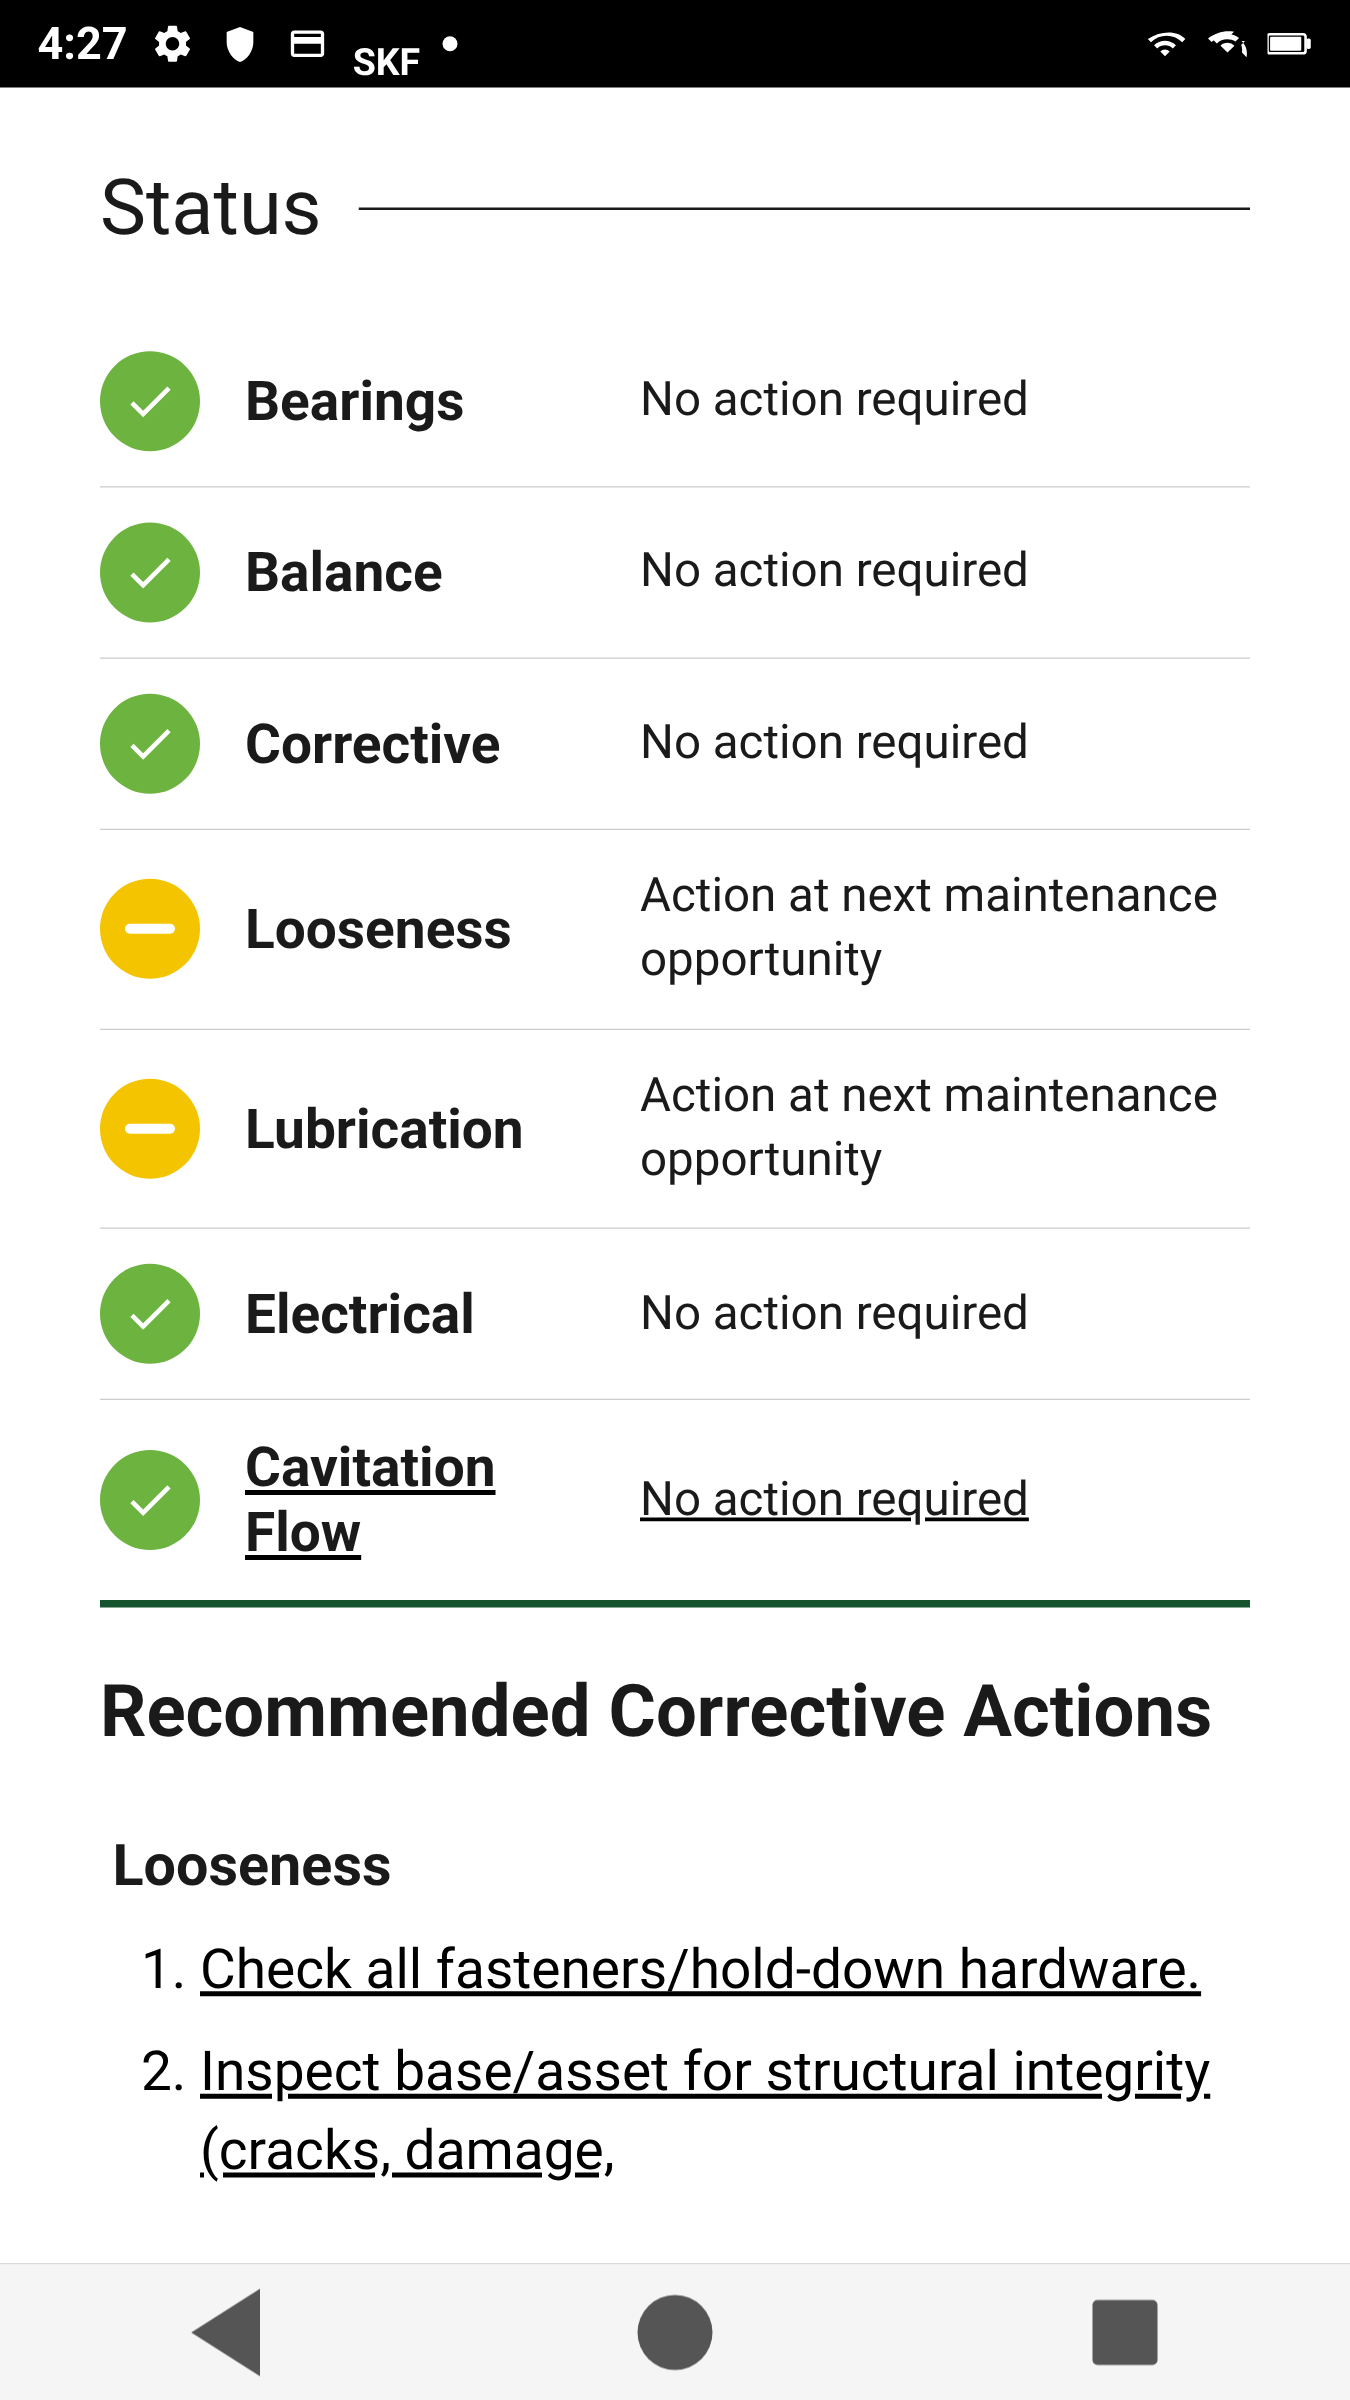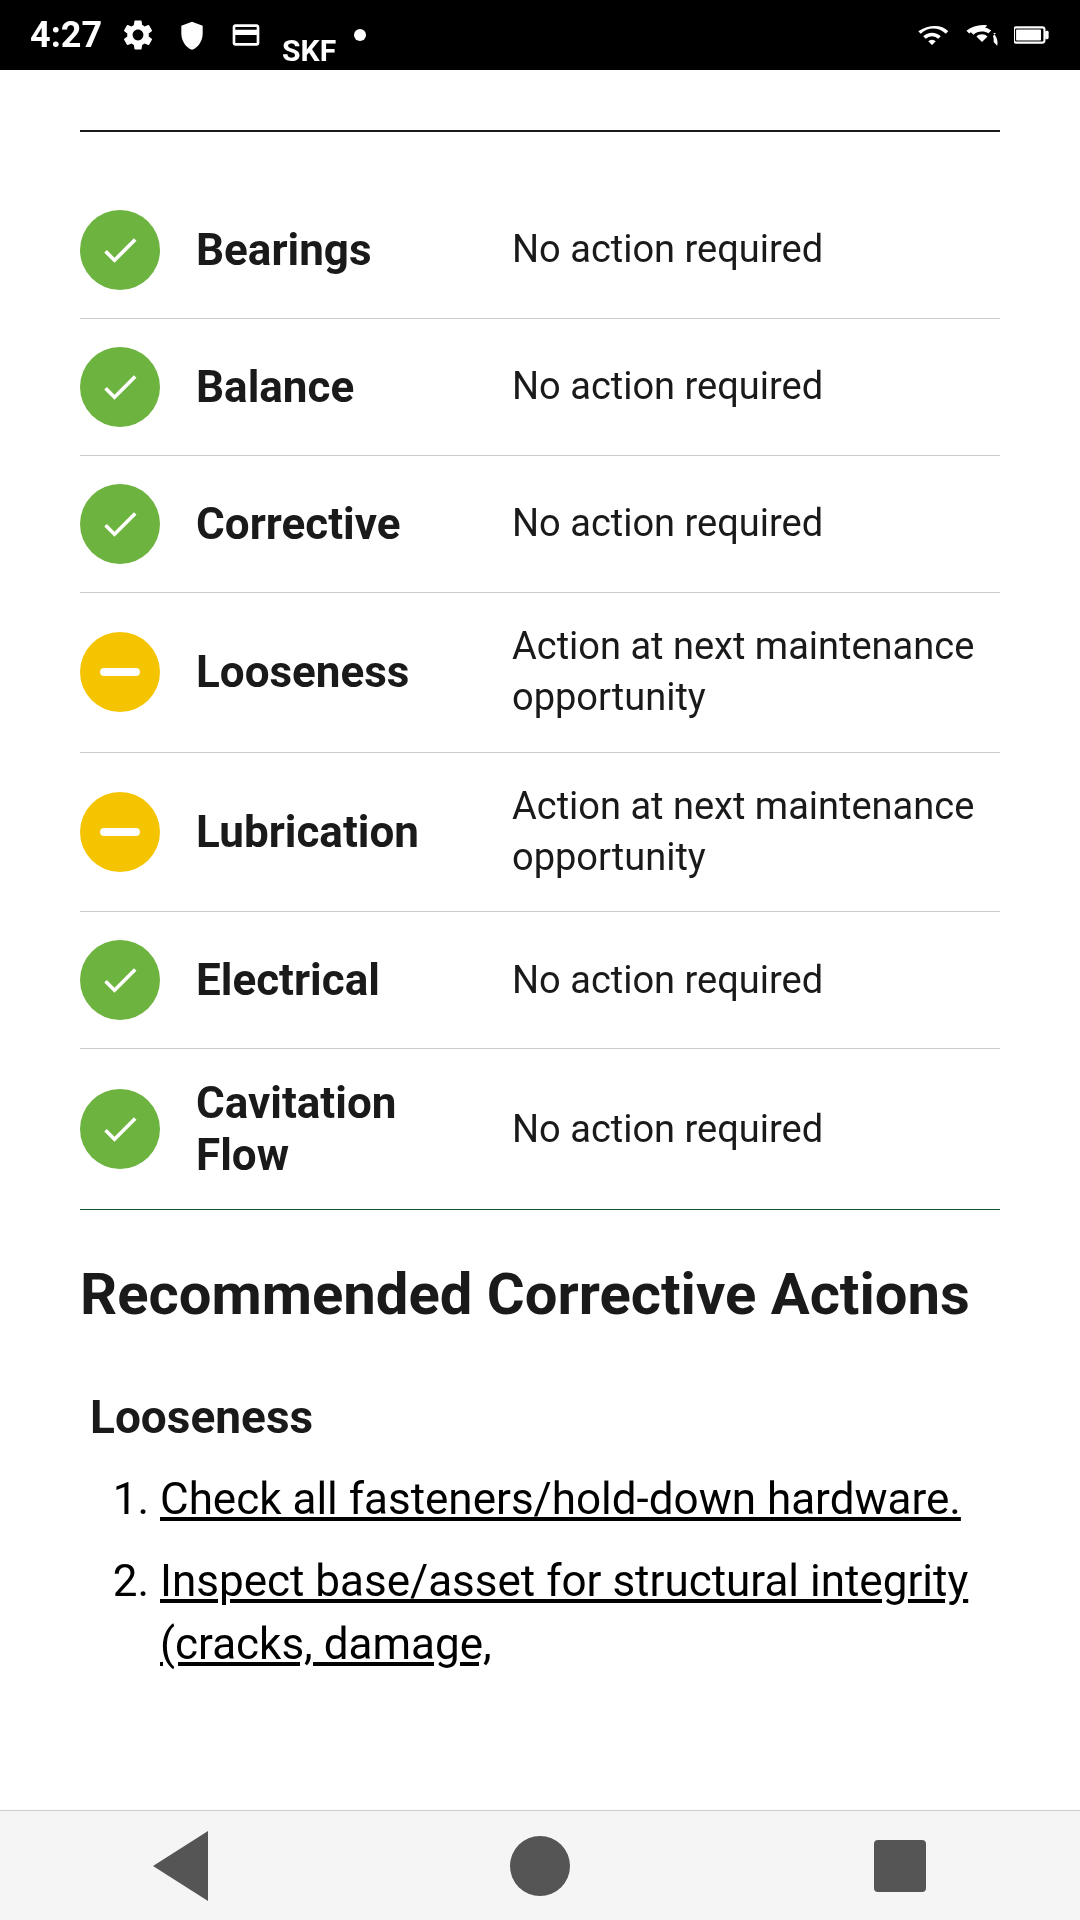--- a/index.html
+++ b/index.html
@@ -258,20 +258,21 @@
         <rect x="22.5" y="3.5" width="2.5" height="6" rx="1" fill="white"></rect>
         <rect x="1.5" y="2.5" width="18" height="8" rx="0.5" fill="white"></rect>
       </svg>
     </span>
   </div>
 </div>
 
 <div class="content">
 
   <div class="section-title">
+    <span>Status</span>
     <div class="section-title-line"></div>
   </div>
 
   <div class="status-list">
 
     <div class="status-row">
       <div class="status-icon-circle green">
         <svg class="checkmark" viewBox="0 0 24 24" fill="white">
           <path d="M9 16.17L4.83 12l-1.42 1.41L9 19 21 7l-1.41-1.41L9 16.17z"></path>
         </svg>
@@ -319,21 +320,21 @@
     <div class="status-row">
       <div class="status-icon-circle green">
         <svg class="checkmark" viewBox="0 0 24 24" fill="white">
           <path d="M9 16.17L4.83 12l-1.42 1.41L9 19 21 7l-1.41-1.41L9 16.17z"></path>
         </svg>
       </div>
       <span class="status-name">Electrical</span>
       <span class="status-desc">No action required</span>
     </div>
 
-    <div class="status-row" style="border-bottom: 1px solid #14532d;">
+    <div class="status-row" style="border-bottom: 6px solid #14532d; text-decoration: underline;">
       <div class="status-icon-circle green">
         <svg class="checkmark" viewBox="0 0 24 24" fill="white">
           <path d="M9 16.17L4.83 12l-1.42 1.41L9 19 21 7l-1.41-1.41L9 16.17z"></path>
         </svg>
       </div>
       <span class="status-name">Cavitation Flow</span>
       <span class="status-desc">No action required</span>
     </div>
 
   </div>

